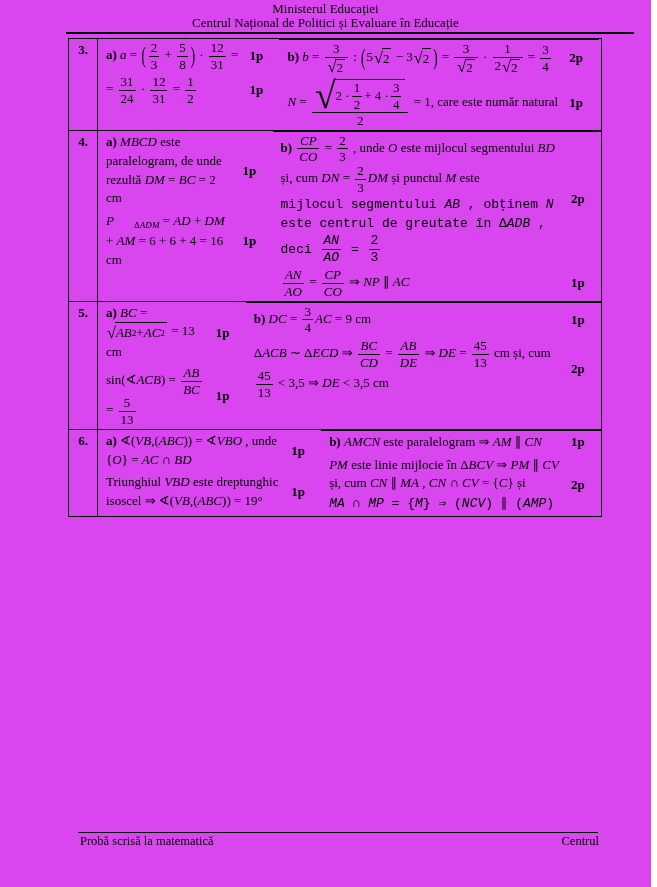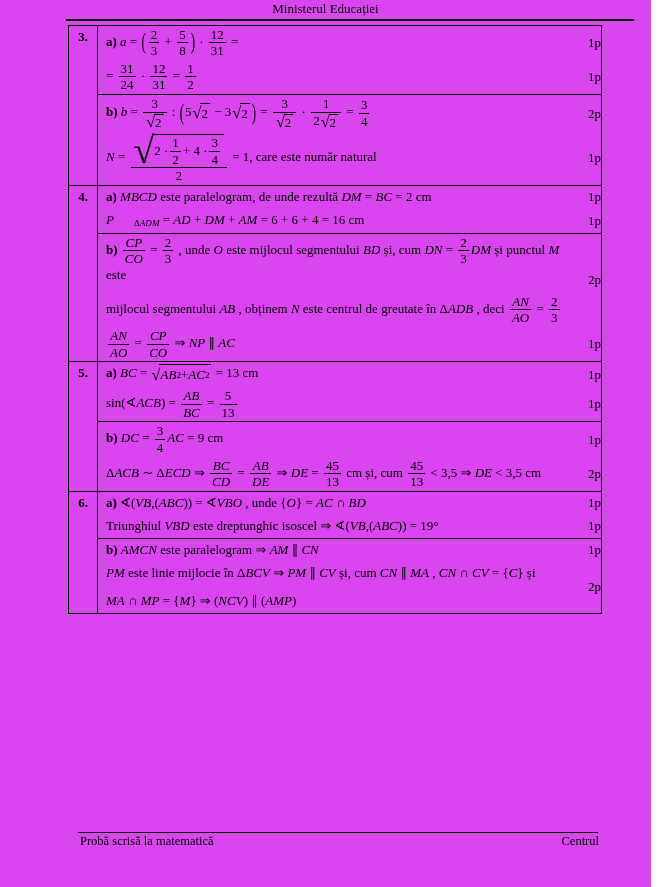--- a/index.html
+++ b/index.html
@@ -8,28 +8,28 @@
 
   
   .header{padding-top:2px;text-align:center;font-size:13px;line-height:13.5px;}
   .hrule{margin:3px 0 0 66px;width:568px;border-top:2px solid #000;}
 
   
   .barem{margin:4px 0 0 68px;width:534px;border:1.6px solid #000;box-sizing:border-box;font-size:13px;}
   .problem{display:flex;border-top:1px solid #000;}
   .problem:first-child{border-top:none;}
   .pnum{width:28px;flex:none;border-right:1px solid #000;text-align:center;font-weight:bold;padding-top:3px;}
-  .parts{flex:1;display:flex;flex-direction:column;min-width:0;}
+  .parts{flex:1;display:flex;flex-direction:row;min-width:0;}
   .part{border-top:1px solid #000;}
   .part:first-child{border-top:none;}
   .unit{display:flex;align-items:stretch;min-height:20px;}
   .ucontent{flex:1;padding:2px 4px 2px 8px;display:flex;flex-direction:column;justify-content:center;min-width:0;}
-  .upts{width:30px;flex:none;border-left:4px solid #d946ef;display:flex;align-items:center;justify-content:flex-end;font-weight:normal;}
+  .upts{width:30px;flex:none;border-left:7px solid #d946ef;display:flex;align-items:center;justify-content:flex-start;font-weight:bold;}
   .mline{line-height:1.45;}
-  .mline + .mline{margin-top:10px;}
+  .mline + .mline{margin-top:2px;font-family:Liberation Mono, monospace;}
 
   
   .mi{font-style:italic;}
   .mb{font-weight:bold;}
   .mfrac{display:inline-block;vertical-align:middle;text-align:center;margin:0 2px;line-height:1.05;}
   .fn{display:block;border-bottom:1px solid #000;padding:0 2px 1px;}
   .fd{display:block;padding:1px 2px 0;}
   .msqrt{display:inline-flex;align-items:center;vertical-align:middle;margin:0 1px;}
   .rs{line-height:1;font-size:1.25em;margin-right:-1px;}
   .rb{border-top:1px solid #000;padding:1px 2px 0 1px;display:inline-flex;align-items:center;}
@@ -44,20 +44,21 @@
   .frow{display:flex;justify-content:space-between;margin:2px 58px 0 80px;}
   .fleft2{margin:2px 0 0 80px;}
   .fpage{text-align:center;margin-top:2px;}
 </style>
 </head>
 <body>
 
 <div class="page">
   <div class="header">
     <div>Ministerul Educației</div>
+    <div>Centrul Național de Politici și Evaluare în Educație</div>
   </div>
   <div class="hrule"></div>
 
   <div class="barem">
       <div class="problem">
         <div class="pnum">3.</div>
         <div class="parts">
           <div class="part">
             <div class="unit">
               <div class="ucontent">

